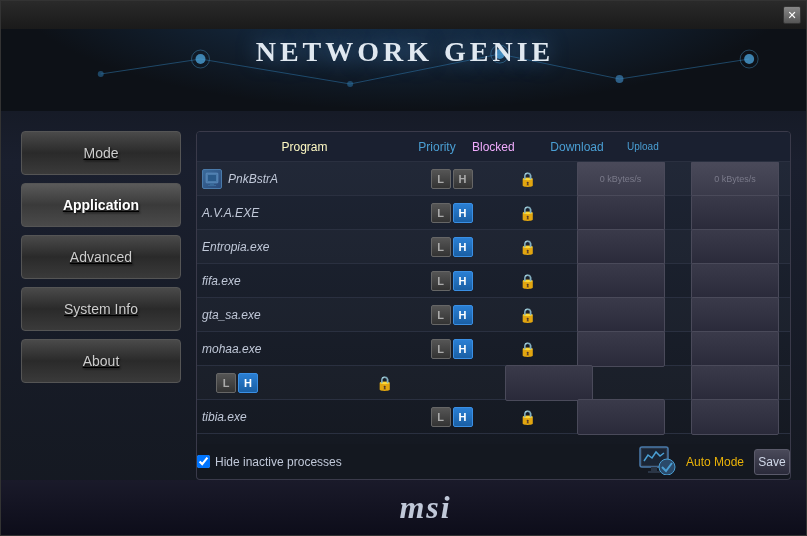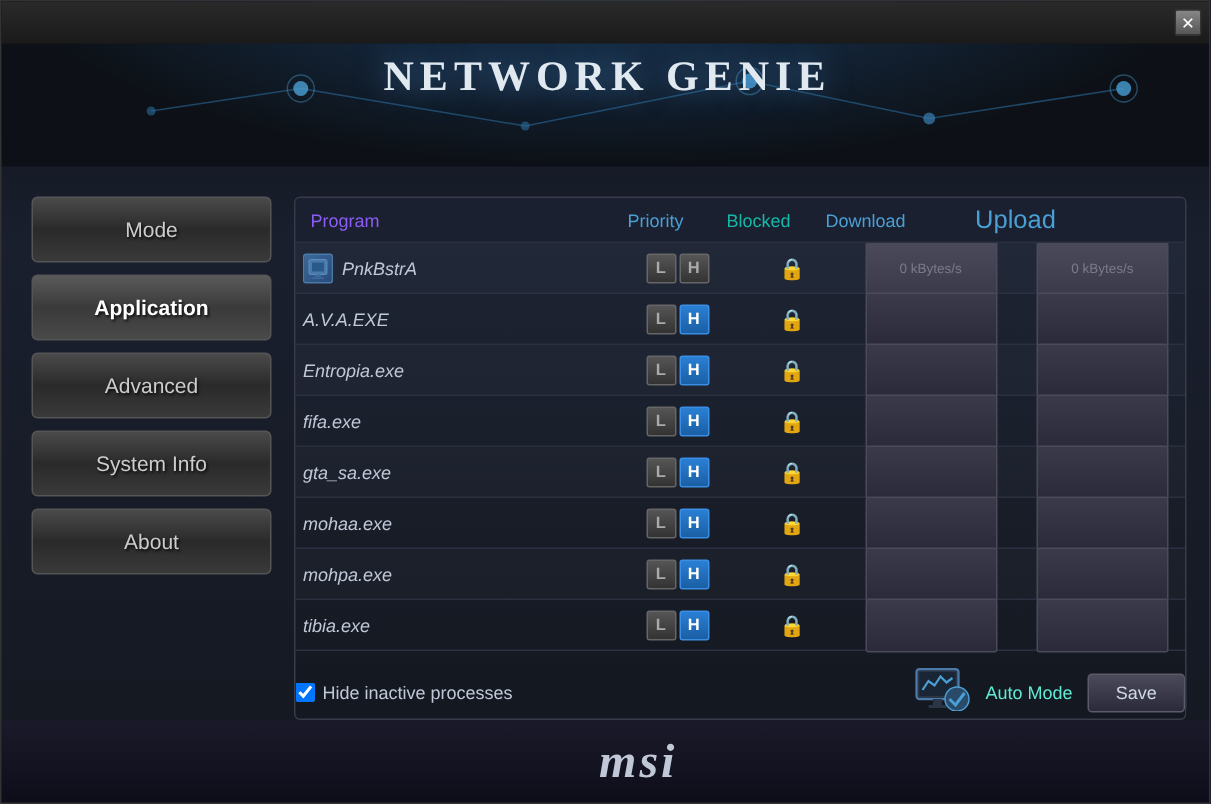--- a/index.html
+++ b/index.html
@@ -86,20 +86,21 @@
       z-index: 1;
     }
 
     
     .sidebar {
       position: absolute;
       left: 20px;
       top: 130px;
       width: 160px;
       z-index: 5;
+      text-decoration: underline;
     }
 
     .nav-btn {
       width: 160px;
       height: 44px;
       margin-bottom: 8px;
       background: linear-gradient(180deg, #4a4a4a 0%, #2a2a2a 50%, #3a3a3a 100%);
       border: 1px solid #555;
       border-radius: 4px;
       color: #ccc;
@@ -133,25 +134,25 @@
 
     
     .table-header {
       display: flex;
       align-items: center;
       height: 30px;
       background: #1a2030;
       border-bottom: 1px solid #2a3040;
       padding: 0 5px;
     }
-    .col-program { width: 200px; color: #8b5cf6; font-size: 12px; padding-left: 5px; }
+    .col-program { width: 200px; color: #fef9c3; font-size: 12px; padding-left: 5px; text-align: center; }
     .col-priority { width: 70px; color: #4a9fd4; font-size: 12px; text-align: center; }
-    .col-blocked { width: 55px; color: #14b8a6; font-size: 12px; text-align: right; }
+    .col-blocked { width: 55px; color: #f0abfc; font-size: 12px; text-align: left; }
     .col-download { width: 100px; color: #4a9fd4; font-size: 12px; text-align: center; }
-    .col-upload { width: 100px; color: #4a9fd4; font-size: 17px; text-align: center; }
+    .col-upload { width: 100px; color: #4a9fd4; font-size: 10px; text-align: left; }
 
     
     .table-body {
       overflow-y: auto;
       height: calc(100% - 30px);
     }
     .table-body::-webkit-scrollbar { width: 10px; }
     .table-body::-webkit-scrollbar-track { background: #1a1a2a; }
     .table-body::-webkit-scrollbar-thumb { background: #4a4a5a; border: 1px solid #333; }
 
@@ -275,26 +276,26 @@
       width: 13px;
       height: 13px;
       cursor: pointer;
     }
     .checkbox-label {
       color: #c0c8d8;
       font-size: 12px;
     }
 
     .auto-mode-label {
-      color: #5eead4;
+      color: #eab308;
       font-size: 12px;
     }
 
     .save-btn {
-      width: 65px;
+      width: 36px;
       height: 26px;
       background: linear-gradient(180deg, #4a4a5a 0%, #2a2a3a 100%);
       border: 1px solid #5a5a6a;
       border-radius: 3px;
       color: #d0d8e8;
       font-size: 12px;
       cursor: pointer;
     }
 
     
@@ -493,23 +494,20 @@
         </div>
         <div class="cell-download">
           <div class="speed-bar"></div>
         </div>
         <div class="cell-upload">
           <div class="speed-bar"></div>
         </div>
       </div>
 
       <div class="table-row">
-        <div class="cell-program">
-          <span class="prog-name">mohpa.exe</span>
-        </div>
         <div class="cell-priority">
           <div class="priority-l">L</div>
           <div class="priority-h">H</div>
         </div>
         <div class="cell-blocked">
           <div class="lock-icon">🔒</div>
         </div>
         <div class="cell-download">
           <div class="speed-bar"></div>
         </div>

